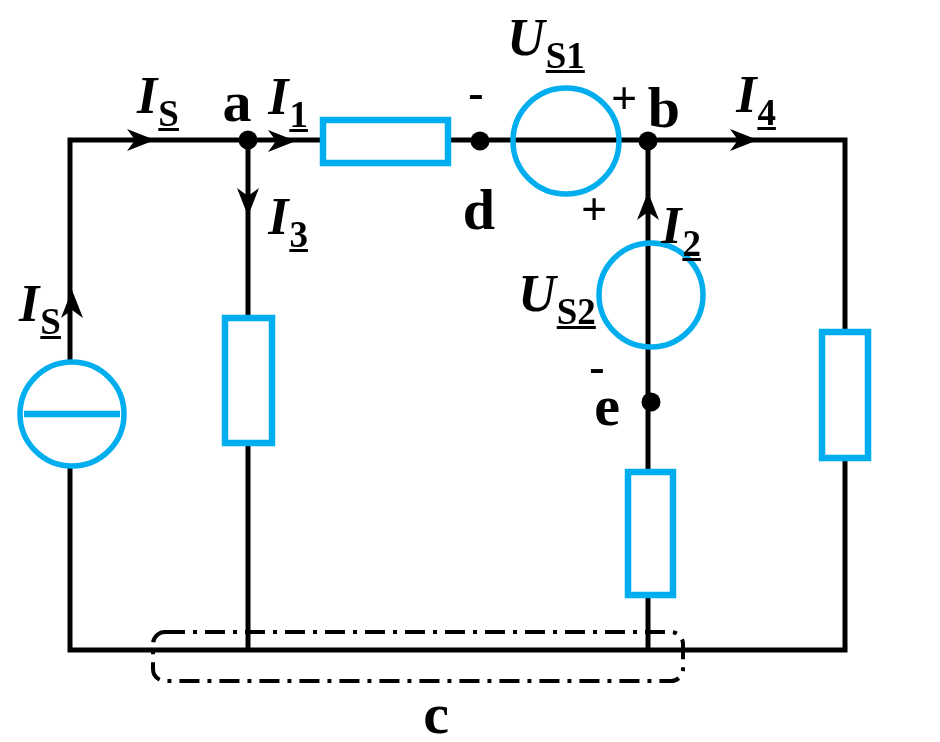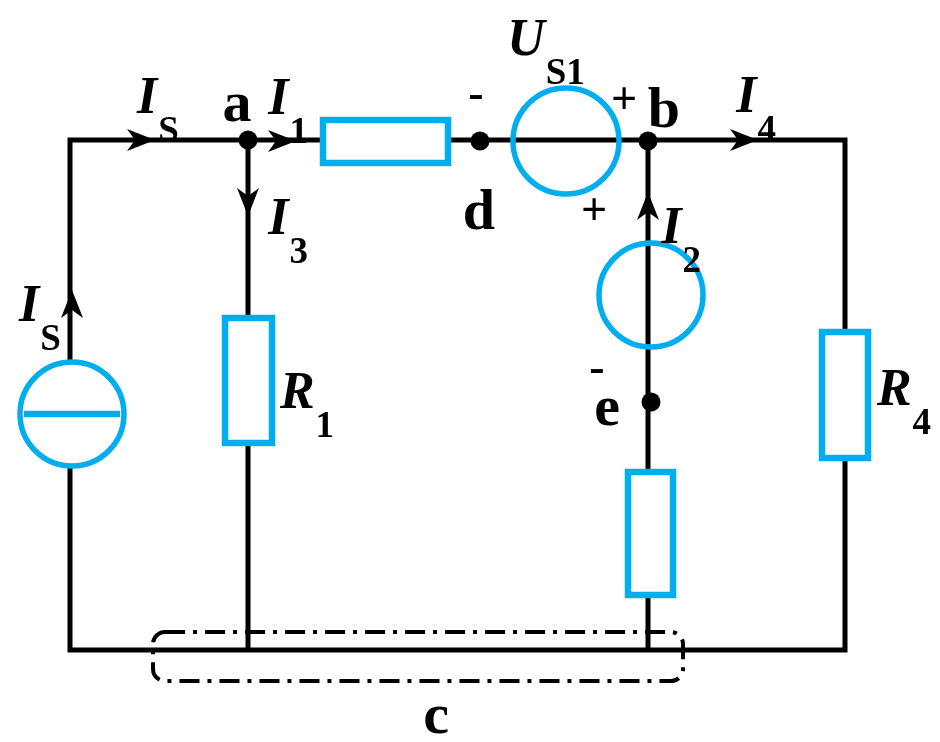--- a/index.html
+++ b/index.html
@@ -22,21 +22,21 @@
   .arrow   { fill:var(--wire); stroke:none; }
   .dashbox { stroke:var(--wire); stroke-width:4; fill:none; stroke-dasharray:20 8 4 8; }
 
   
   .lbl {
     position:absolute; transform:translate(-50%,-50%);
     white-space:nowrap; color:#000; font-weight:bold; line-height:1;
     z-index:3;
   }
   .m   { font-style:italic; font-size:52px; display:inline-block; }
-  .s   { font-size:37px; display:inline-block; position:relative; top:29px; margin-left:1px; }
+  .s   { font-size:37px; display:inline-block; position:relative; top:13px; margin-left:1px;text-decoration:underline; }
   .nodeL { font-size:58px; display:inline-block; }
   .signL { font-size:46px; display:inline-block; }
 </style>
 </head>
 <body>
 
 <div class="stage">
 
   <svg class="schematic" width="940" height="742" viewBox="0 0 940 742">
 
@@ -90,27 +90,26 @@
   <div class="lbl" style="left:756px; top:95px"><span class="m">I</span><span class="s">4</span></div>
 
   <div class="lbl" style="left:288px; top:217px"><span class="m">I</span><span class="s">3</span></div>
 
   <div class="lbl" style="left:479px; top:210px"><span class="nodeL">d</span></div>
 
   <div class="lbl" style="left:594px; top:210px"><span class="signL">+</span></div>
 
   <div class="lbl" style="left:681px; top:226px"><span class="m">I</span><span class="s">2</span></div>
 
+  <div class="lbl" style="left:557px; top:294px"><span class="m">U</span><span class="s">S2</span></div>
 
   <div class="lbl" style="left:597px; top:367px"><span class="signL">-</span></div>
 
   <div class="lbl" style="left:607px; top:406px"><span class="nodeL">e</span></div>
 
   <div class="lbl" style="left:40px; top:304px"><span class="m">I</span><span class="s">S</span></div>
 
-  <div class="lbl" style="left:307px; top:391px"><span class="m">R</span><span class="s">1</span></div>
 
-  <div class="lbl" style="left:904px; top:388px"><span class="m">R</span><span class="s">4</span></div>
 
 
   <div class="lbl" style="left:436px; top:714px"><span class="nodeL">c</span></div>
 
 </div>
 
 </body></html>

